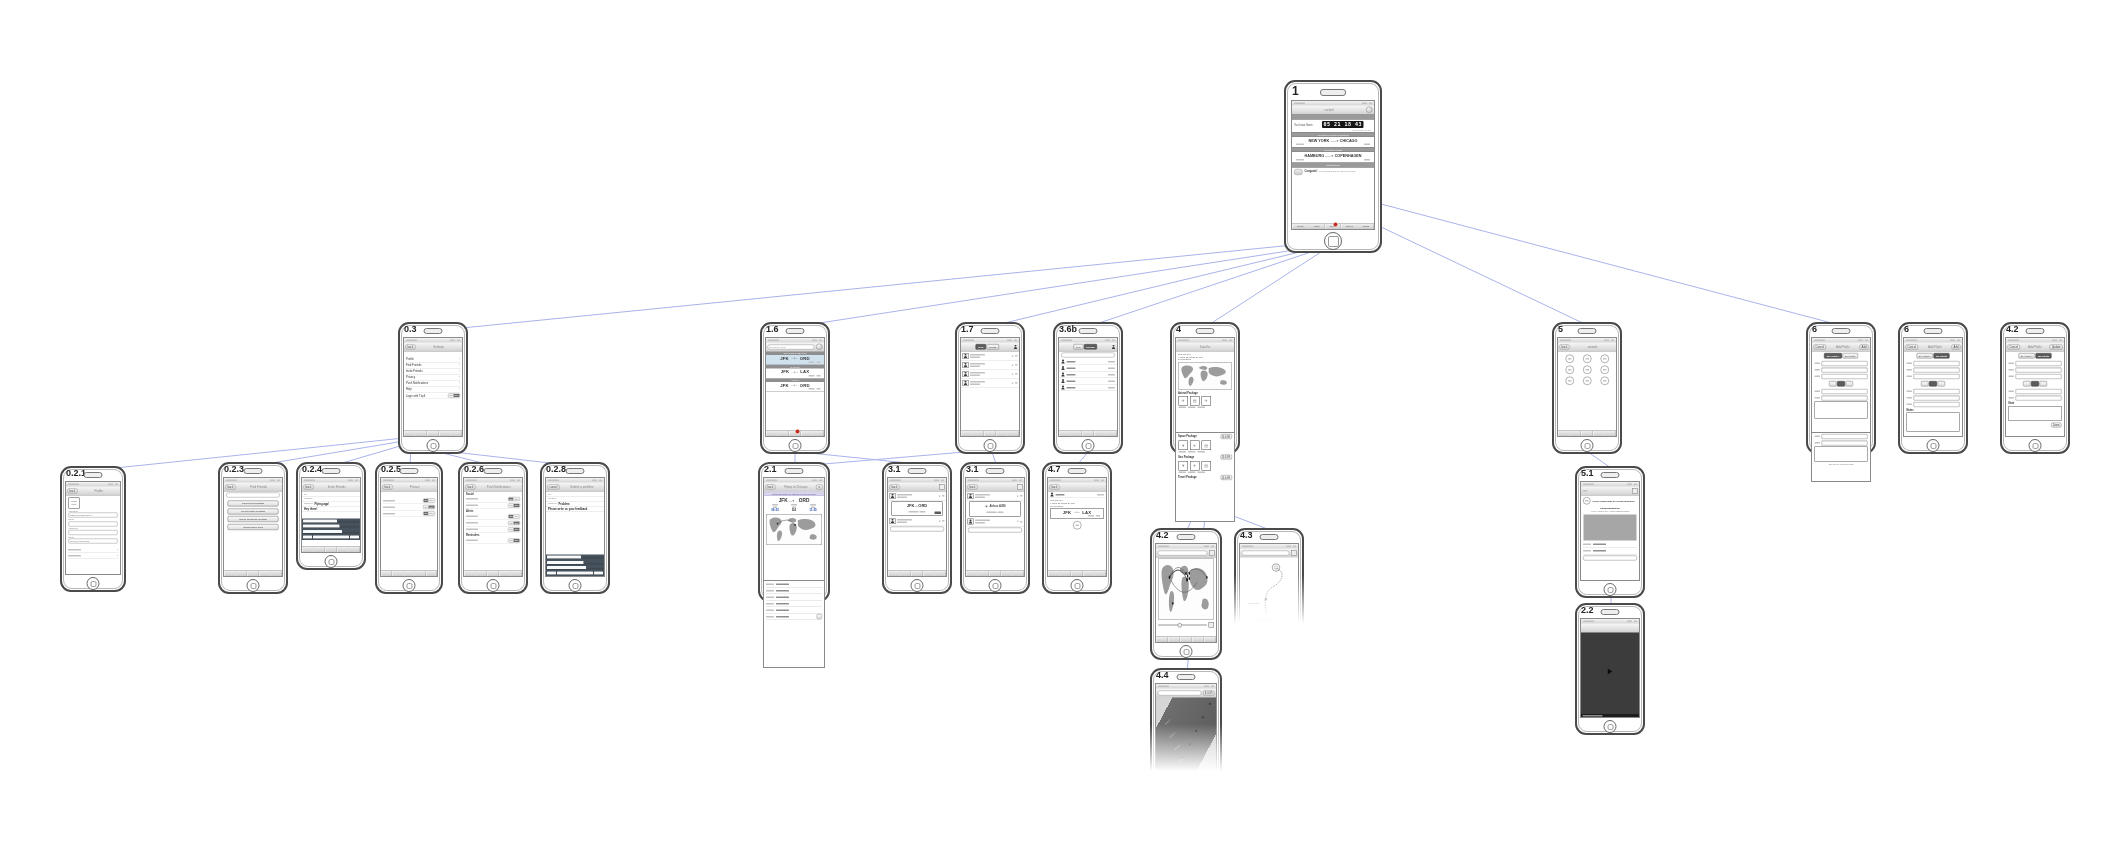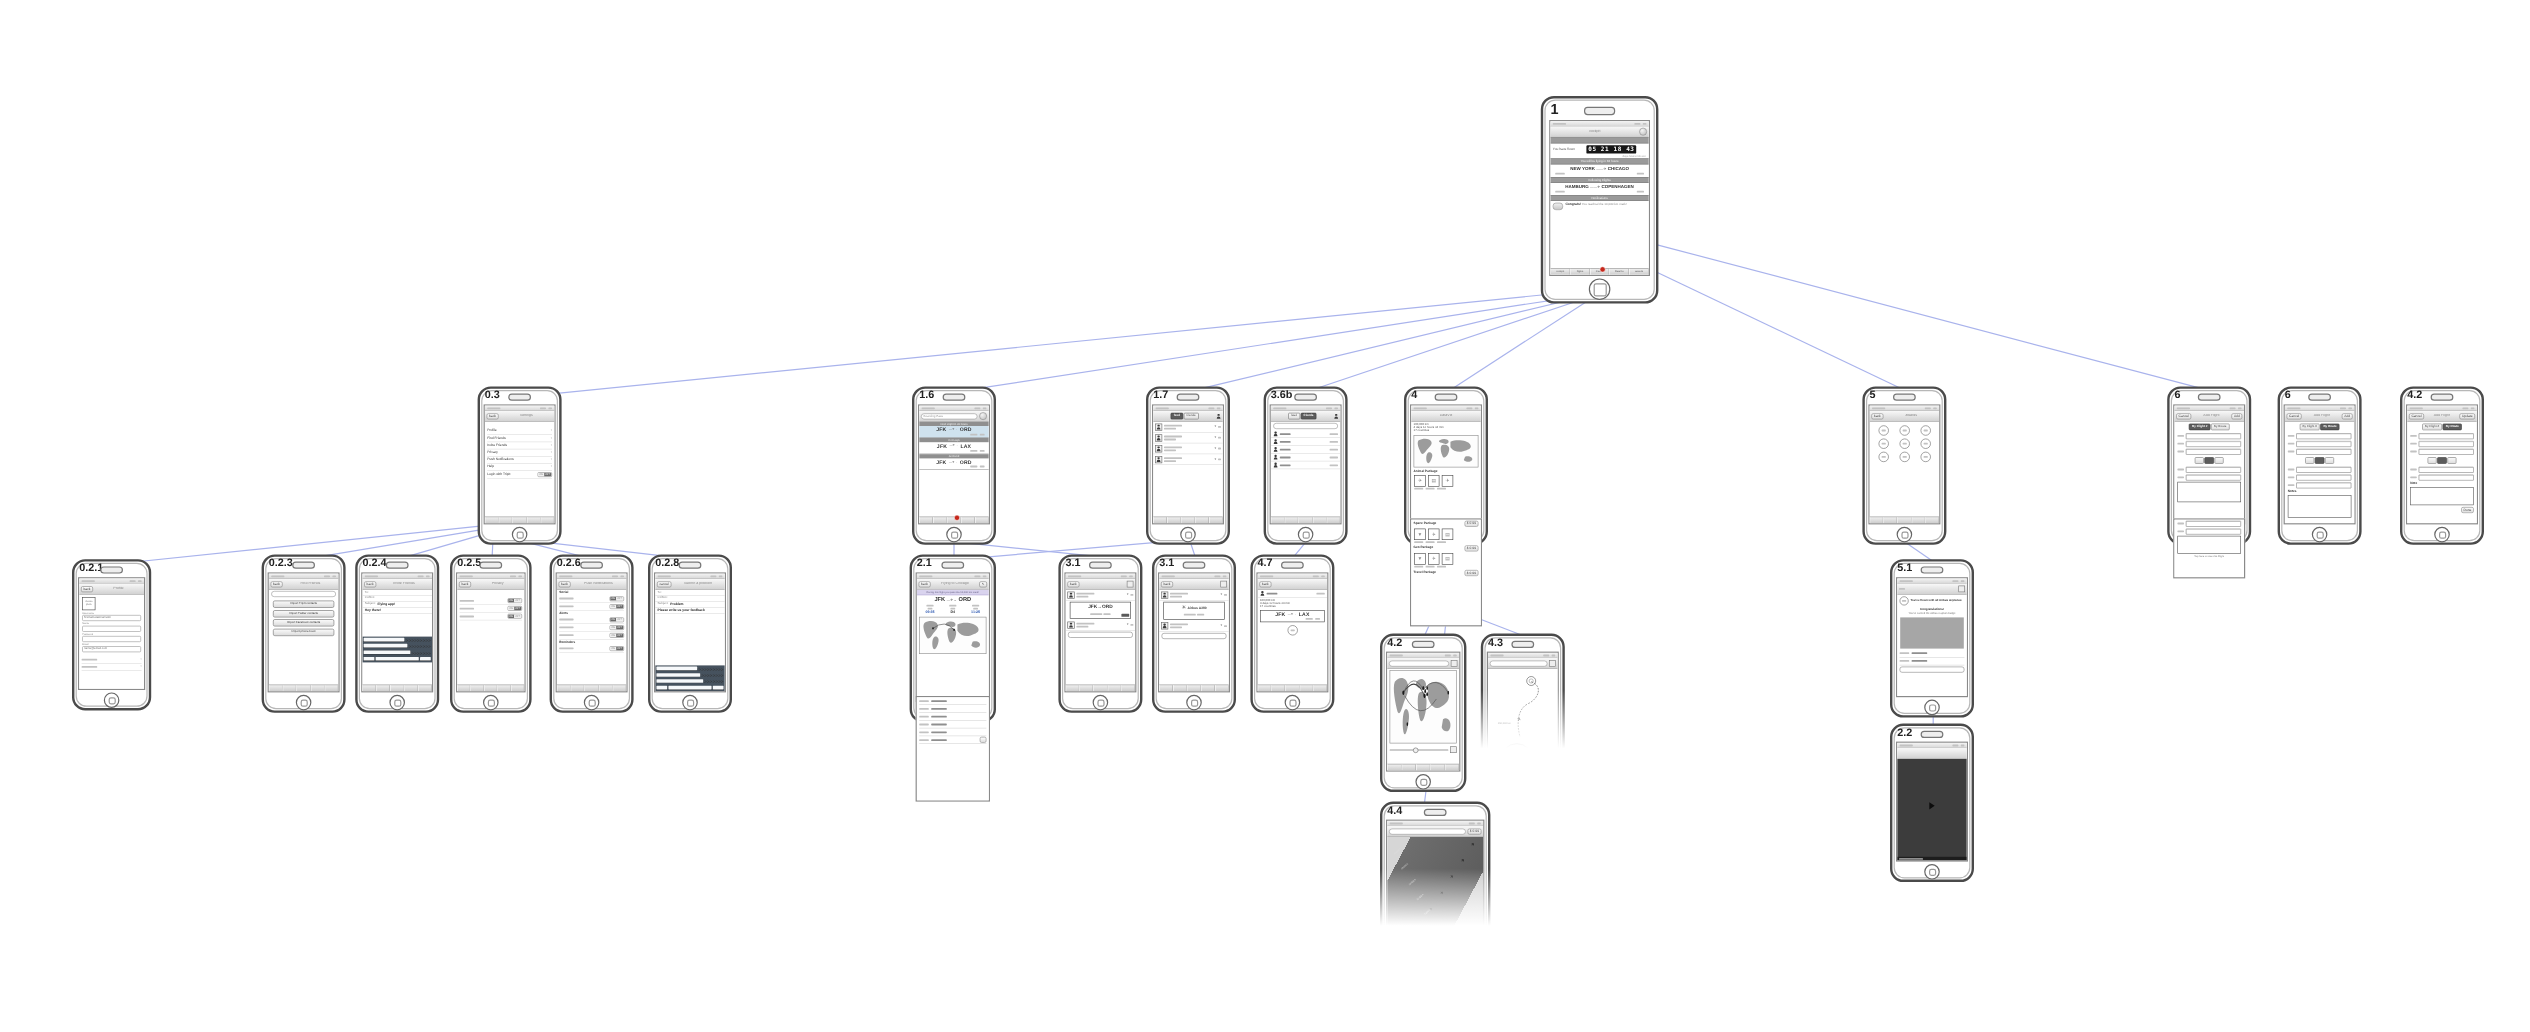--- a/index.html
+++ b/index.html
@@ -935,21 +935,21 @@
               <span class="tab"></span>
               <span class="tab"></span>
               <span class="tab"></span>
               <span class="tab"></span>
               <span class="tab"></span>
             </div>
           </div>
         </div>
     <span class="homec"></span>
       </div>
-      <div class="phone" style="left: 296px; top: 462px; width: 70px; height: 132px;">
+      <div class="phone" style="left: 296px; top: 462px; width: 70px; height: 108px;">
         <div class="frame"></div>
     <span class="plabel">0.2.4</span>
     <span class="speaker"></span>
     <div class="screen">
           <div class="inner">
             <div class="bstatus">
               <i class="sk" style="width:22px"></i>
               <span style="flex:1"></span>
               <i class="sk" style="width:10px"></i>
               <i class="sk" style="width:6px"></i>
@@ -1514,21 +1514,21 @@
               <span class="tab"></span>
               <span class="tab"></span>
               <span class="tab"></span>
               <span class="tab"></span>
             </div>
           </div>
         </div>
     <span class="homec"></span>
         <div class="fadeov" style="height:65%"></div>
       </div>
-      <div class="phone" style="left: 1150px; top: 668px; width: 72px; height: 132px; padding-left: 20px;">
+      <div class="phone" style="left: 1150px; top: 668px; width: 72px; height: 132px;">
         <div class="frame"></div>
     <span class="plabel">4.4</span>
     <span class="speaker"></span>
     <div class="screen">
           <div class="inner">
             <div class="bstatus">
               <i class="sk" style="width:22px"></i>
               <span style="flex:1"></span>
               <i class="sk" style="width:10px"></i>
               <i class="sk" style="width:6px"></i>

